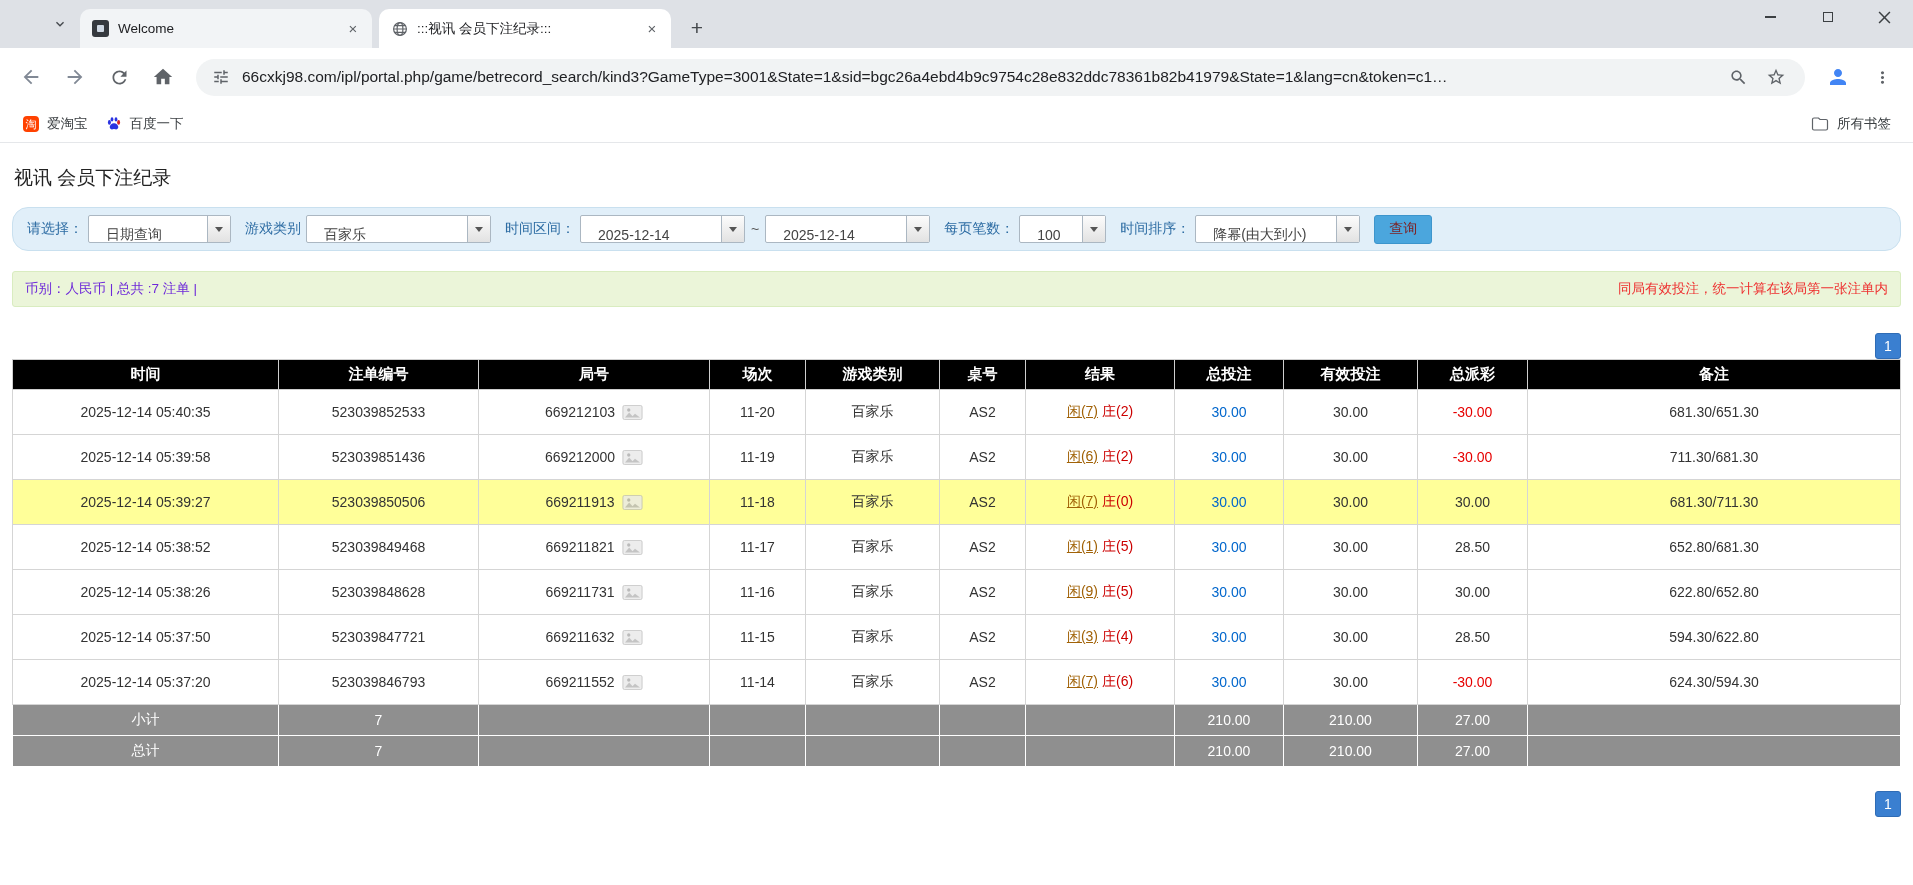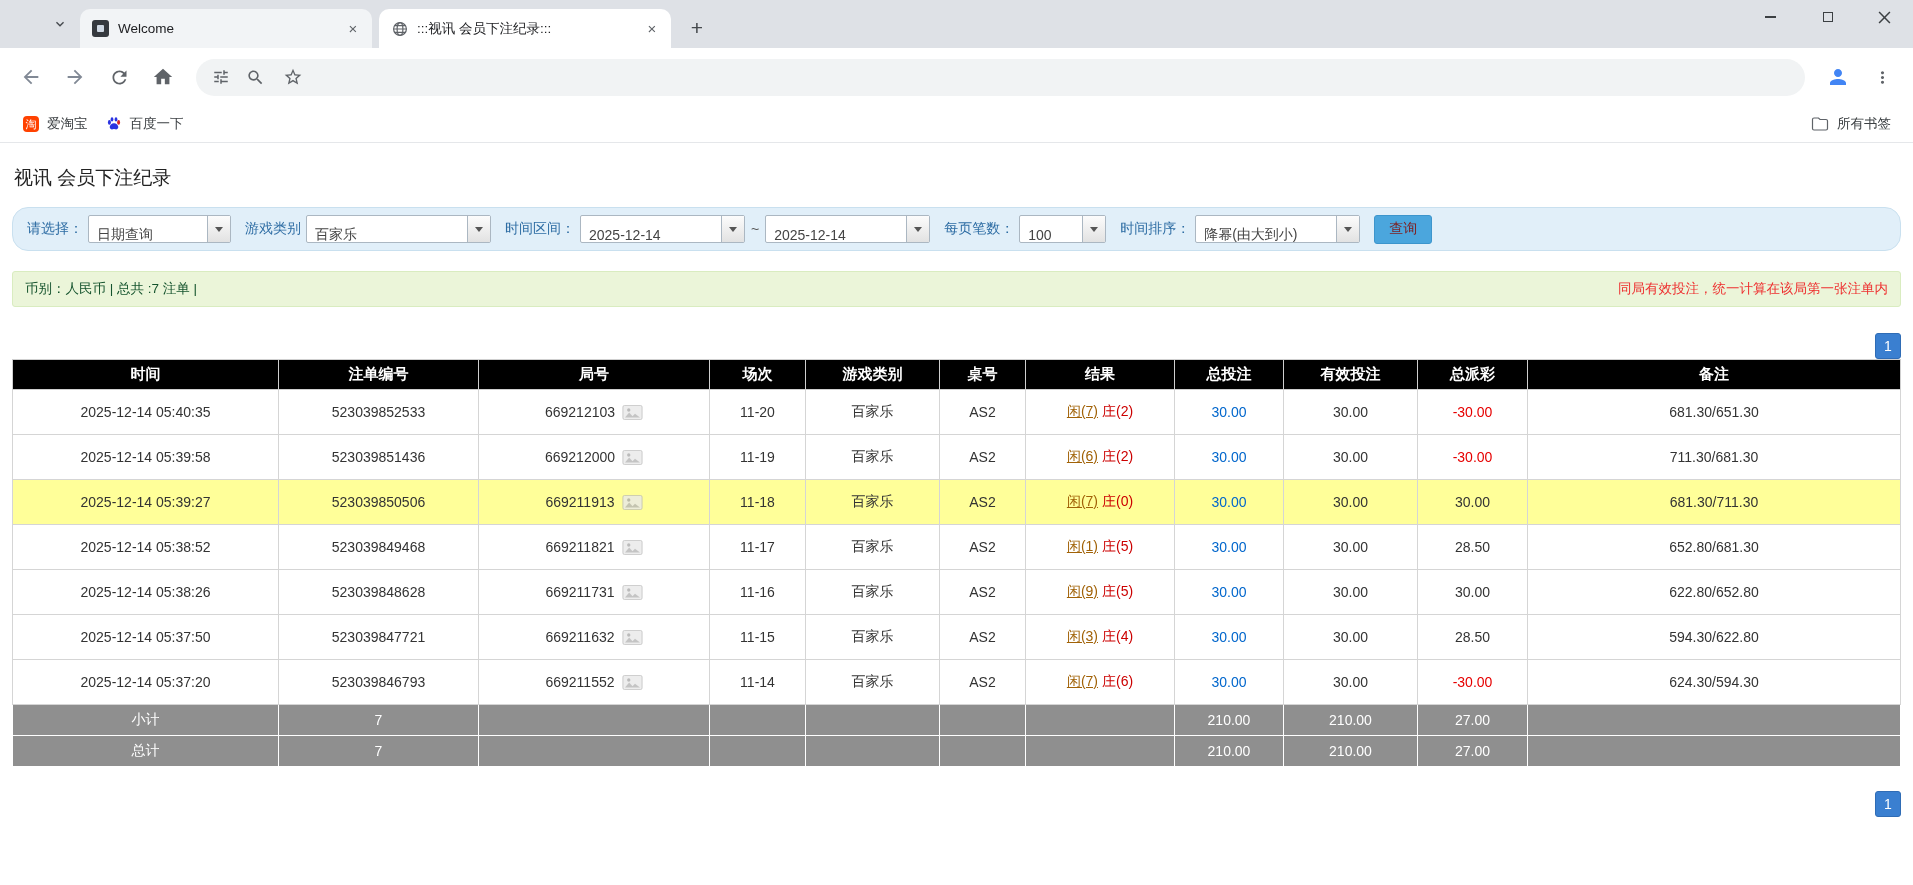--- a/index.html
+++ b/index.html
@@ -40,33 +40,33 @@
   .bm-right { display: flex; align-items: center; gap: 8px; padding: 4px 8px; cursor: pointer; }
 
   
   .page { padding: 0 12px; background: #fff; height: 742px; }
   .page-title { font-size: 19px; font-weight: 400; color: #222; padding: 22px 0 16px 2px; }
 
   .filter-bar { background: #e1eff9; border: 1px solid #c9e0ef; border-radius: 16px; height: 44px; display: flex; align-items: center; padding: 0 12px; }
   .f-label { font-size: 14px; color: #2e6da4; margin: 0 5px 0 14px; white-space: nowrap; }
   .f-label.first { margin-left: 2px; }
   .combo { display: inline-flex; align-items: stretch; height: 28px; background: #fff; border: 1px solid #abb7c2; border-radius: 2px; cursor: pointer; }
-  .combo-value { display: flex; align-items: center; padding: 0 8px; font-size: 14px; color: #444; white-space: nowrap; margin-top: 12px; }
+  .combo-value { display: flex; align-items: center; padding: 0 17px; font-size: 14px; color: #444; white-space: nowrap; margin-top: 12px; }
   .combo-btn { width: 23px; border-left: 1px solid #abb7c2; background: linear-gradient(#fcfcfc, #e2e2e2); display: flex; align-items: center; justify-content: center; }
   .combo-btn::after { content: ""; width: 0; height: 0; border-left: 4px solid transparent; border-right: 4px solid transparent; border-top: 5px solid #555; }
   .w-select  .combo-value { width: 118px; }
   .w-game    .combo-value { width: 160px; }
   .w-date    .combo-value { width: 140px; }
   .w-size    .combo-value { width: 62px; }
   .w-sort    .combo-value { width: 140px; }
   .tilde { font-size: 14px; color: #555; margin: 0 6px; }
   .search-btn { margin-left: 14px; height: 29px; padding: 0 14px; background: #4ba6dd; border: 1px solid #3d95cc; border-radius: 3px; color: #7f1d1d; font-size: 14px; cursor: pointer; font-family: inherit; }
 
   .info-bar { margin-top: 20px; background: #ebf5d9; border: 1px solid #d9ecc0; border-radius: 3px; height: 36px; display: flex; align-items: center; justify-content: space-between; padding: 0 12px; }
-  .info-left { font-size: 13.5px; color: #14532d; }
+  .info-left { font-size: 13.5px; color: #6d28d9; }
   .info-note { font-size: 13.5px; color: #ee2f2f; }
 
   .pager-row { display: flex; justify-content: flex-end; }
   .pager-top { margin-top: 26px; }
   .pager-bottom { margin-top: 24px; }
   .pager-btn { width: 26px; height: 26px; background: #3a7fd0; border: 1px solid #2f6cb5; border-radius: 3px; color: #fff; font-size: 14px; display: flex; align-items: center; justify-content: center; cursor: pointer; }
 
   table.bet-table { width: 100%; border-collapse: collapse; table-layout: fixed; margin-top: 0; }
   .bet-table th { background: #000; color: #fff; font-weight: 700; font-size: 15px; height: 30px; border: 1px solid #cfcfcf; text-align: center; }
   .bet-table td { height: 45px; border: 1px solid #d5d5d5; text-align: center; font-size: 14px; color: #333; background: #fff; overflow: hidden; white-space: nowrap; }
@@ -142,20 +142,21 @@
     </div>
     <div class="nav-btn">
       <svg width="22" height="22" viewBox="0 0 24 24">
           <path d="M10 20v-6h4v6h5v-8h3L12 3 2 12h3v8z" fill="#5f6368"></path>
         </svg>
     </div>
     <div class="omnibox">
       <svg width="18" height="18" viewBox="0 0 24 24">
           <path d="M3 17v2h6v-2H3zM3 5v2h10V5H3zm10 16v-2h8v-2h-8v-2h-2v6h2zM7 9v2H3v2h4v2h2V9H7zm14 4v-2H11v2h10zm-6-4h2V7h4V5h-4V3h-2v6z" fill="#5f6368"></path>
         </svg>
+      <span class="url">66cxkj98.com/ipl/portal.php/game/betrecord_search/kind3?GameType=3001&amp;State=1&amp;sid=bgc26a4ebd4b9c9754c28e832ddc78361b82b41979&amp;State=1&amp;lang=cn&amp;token=c1…</span>
       <span class="omni-icon">
         <svg width="19" height="19" viewBox="0 0 24 24">
             <path d="M15.5 14h-.79l-.28-.27C15.41 12.59 16 11.11 16 9.5 16 5.91 13.09 3 9.5 3S3 5.91 3 9.5 5.91 16 9.5 16c1.61 0 3.09-.59 4.23-1.57l.27.28v.79l5 4.99L20.49 19l-4.99-5zm-6 0C7.01 14 5 11.99 5 9.5S7.01 5 9.5 5 14 7.01 14 9.5 11.99 14 9.5 14z" fill="#5f6368"></path>
           </svg>
       </span>
       <span class="omni-icon">
         <svg width="20" height="20" viewBox="0 0 24 24">
             <path d="M22 9.24l-7.19-.62L12 2 9.19 8.63 2 9.24l5.46 4.73L5.82 21 12 17.27 18.18 21l-1.63-7.03L22 9.24zM12 15.4l-3.76 2.27 1-4.28-3.32-2.88 4.38-.38L12 6.1l1.71 4.04 4.38.38-3.32 2.88 1 4.28L12 15.4z" fill="#5f6368"></path>
           </svg>
       </span>

